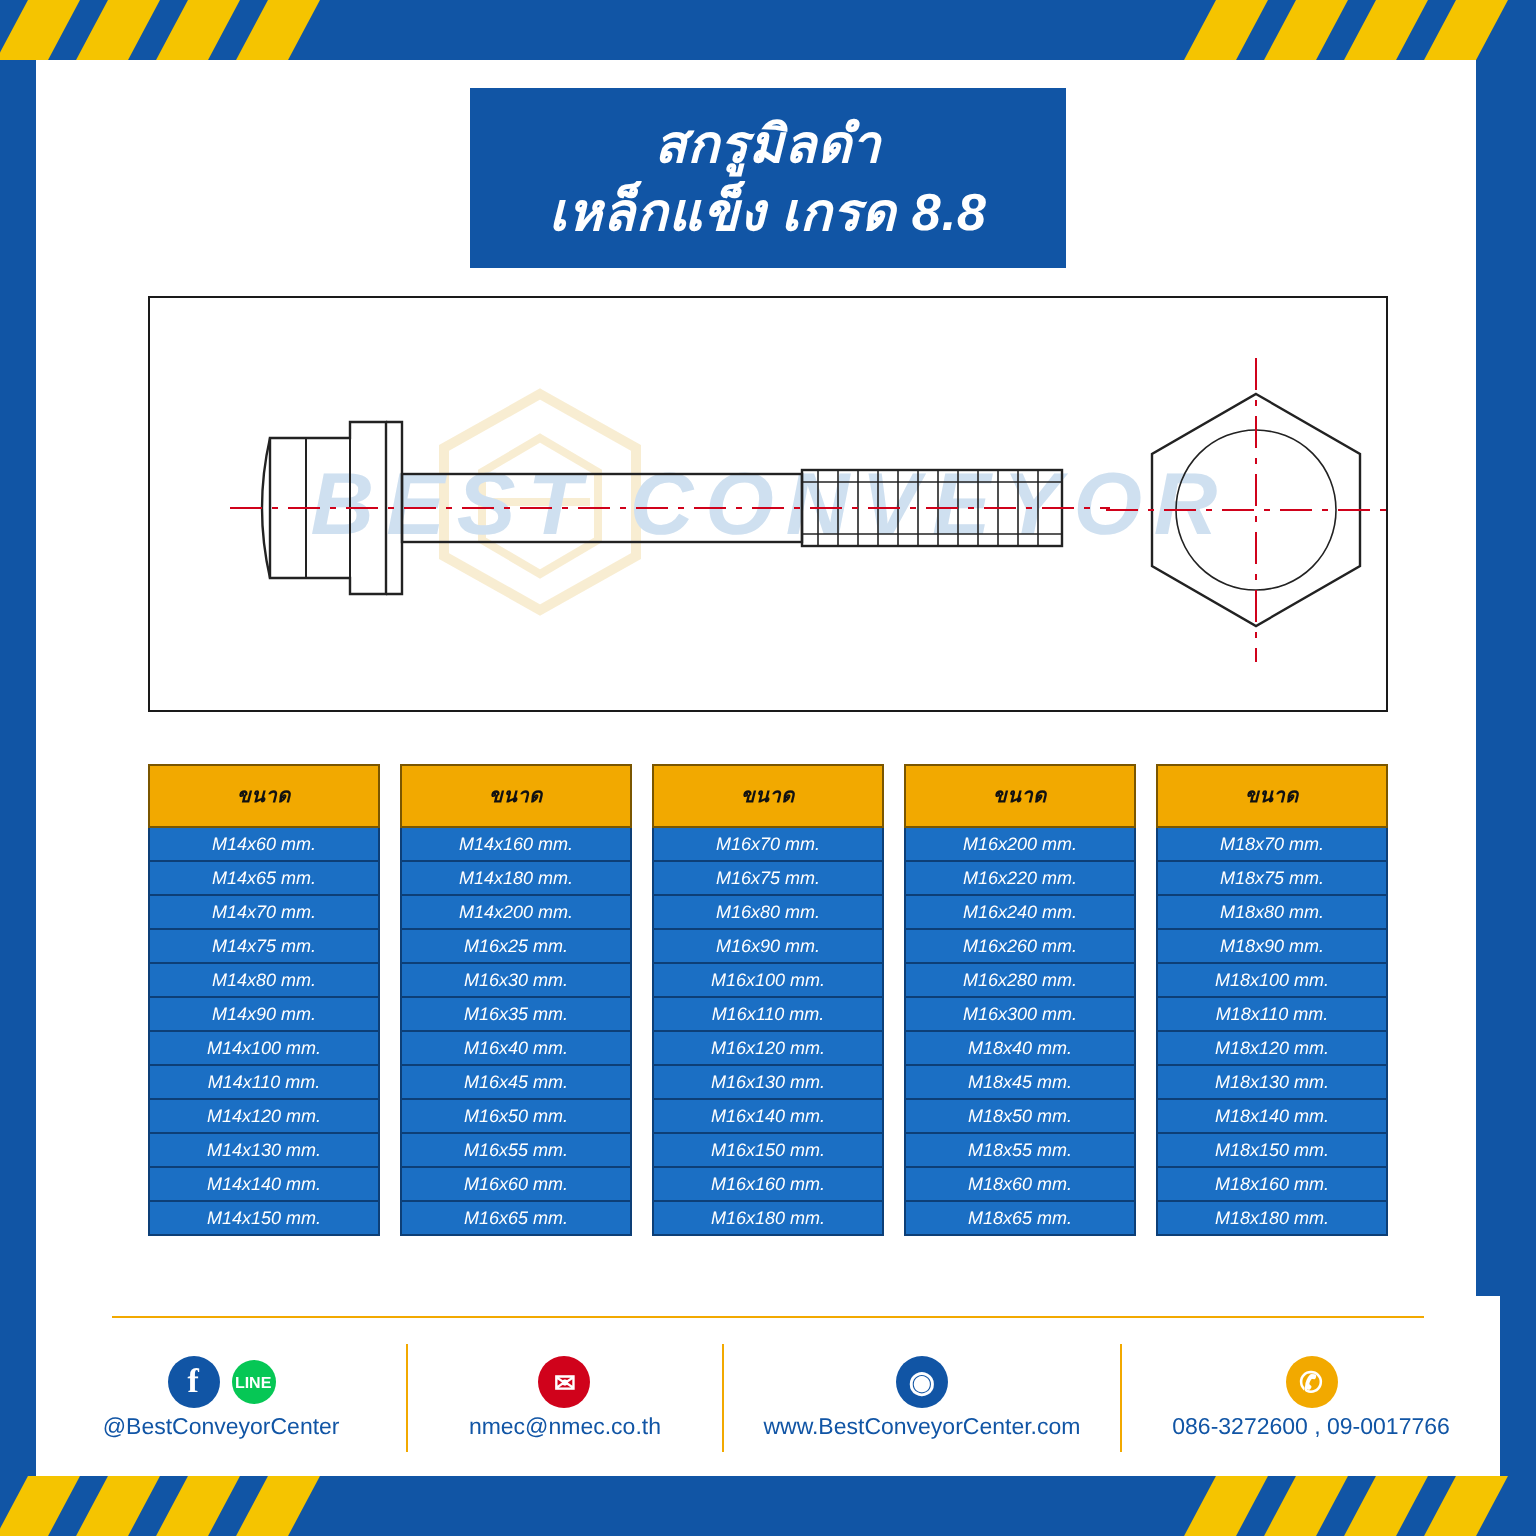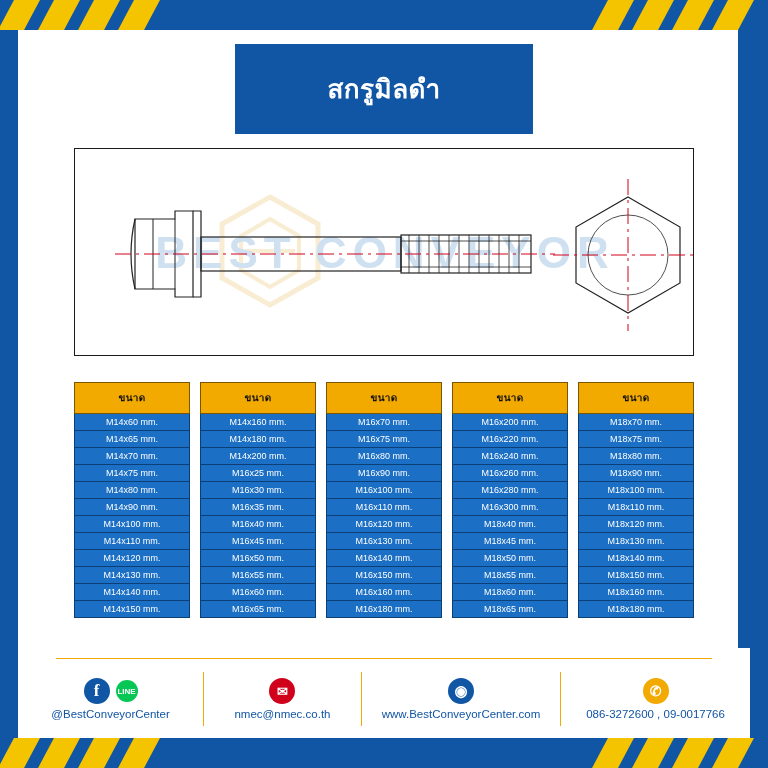--- a/index.html
+++ b/index.html
@@ -30,20 +30,21 @@
     transform: skewX(-28deg);
   }
   .chevron-band.bottom { top: 738px; height: 30px; }
 
   
   .card {
     position: absolute;
     left: 18px; top: 30px;
     width: 720px; height: 708px;
     background: #ffffff;
+    font-style: italic;
   }
 
   
   .title-box {
     position: absolute;
     left: 217px; top: 14px;
     width: 298px; height: 90px;
     background: #1155a5;
     display: flex; flex-direction: column;
     align-items: center; justify-content: center;
@@ -196,20 +197,21 @@
     <div class="chev" style="left:600px"></div>
     <div class="chev" style="left:640px"></div>
     <div class="chev" style="left:680px"></div>
     <div class="chev" style="left:720px"></div>
   </div>
 
   <div class="card">
 
     <div class="title-box">
       <div class="title-line">สกรูมิลดำ</div>
+      <div class="title-line">เหล็กแข็ง เกรด 8.8</div>
     </div>
 
     <div class="drawing">
 
       <svg class="wm-logo" viewBox="0 0 110 120">
         <polygon points="55,6 103,33 103,87 55,114 7,87 7,33" fill="none" stroke="#f3dfae" stroke-width="5"></polygon>
         <polygon points="55,28 84,45 84,79 55,96 26,79 26,45" fill="none" stroke="#f3dfae" stroke-width="4"></polygon>
         <path d="M30,60 L80,60" stroke="#f3dfae" stroke-width="4"></path>
       </svg>
 

